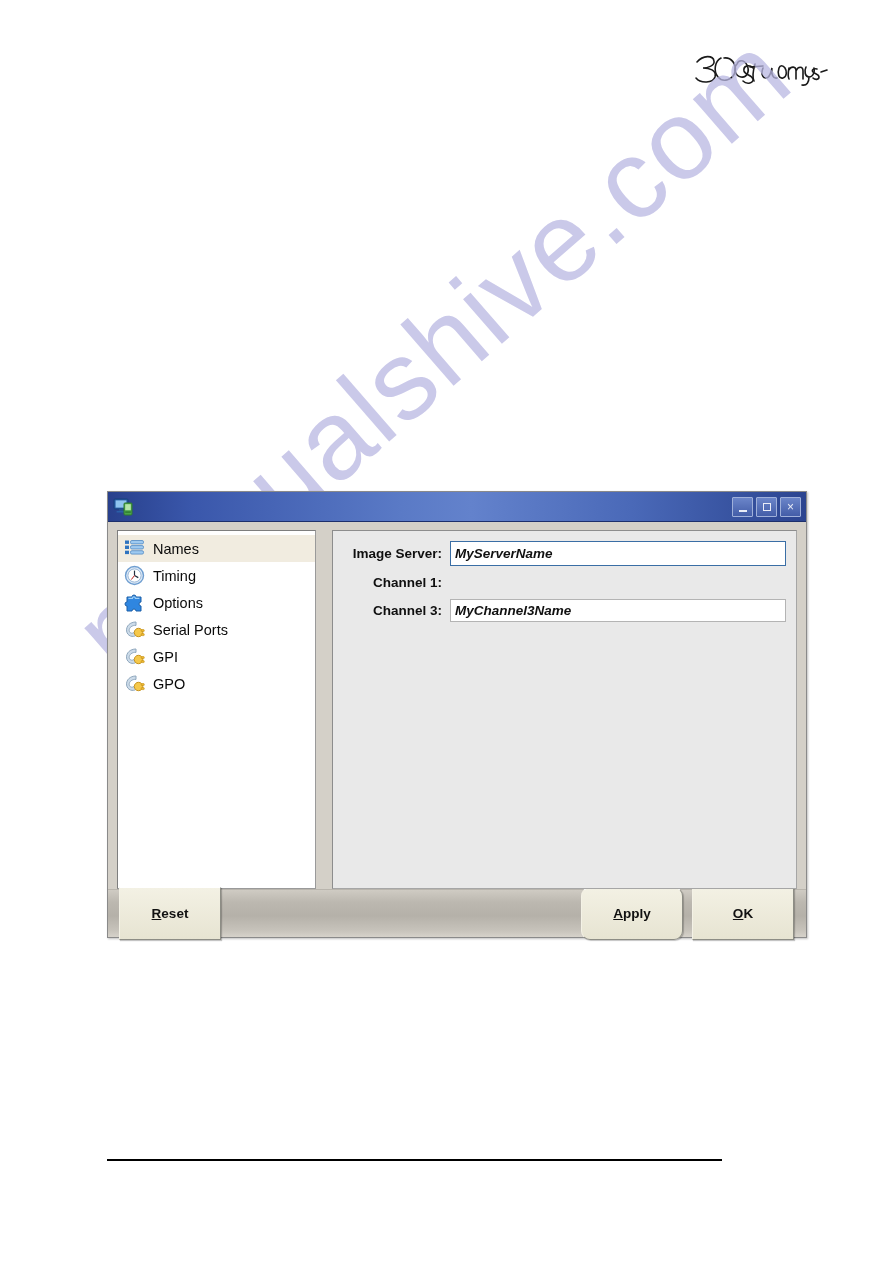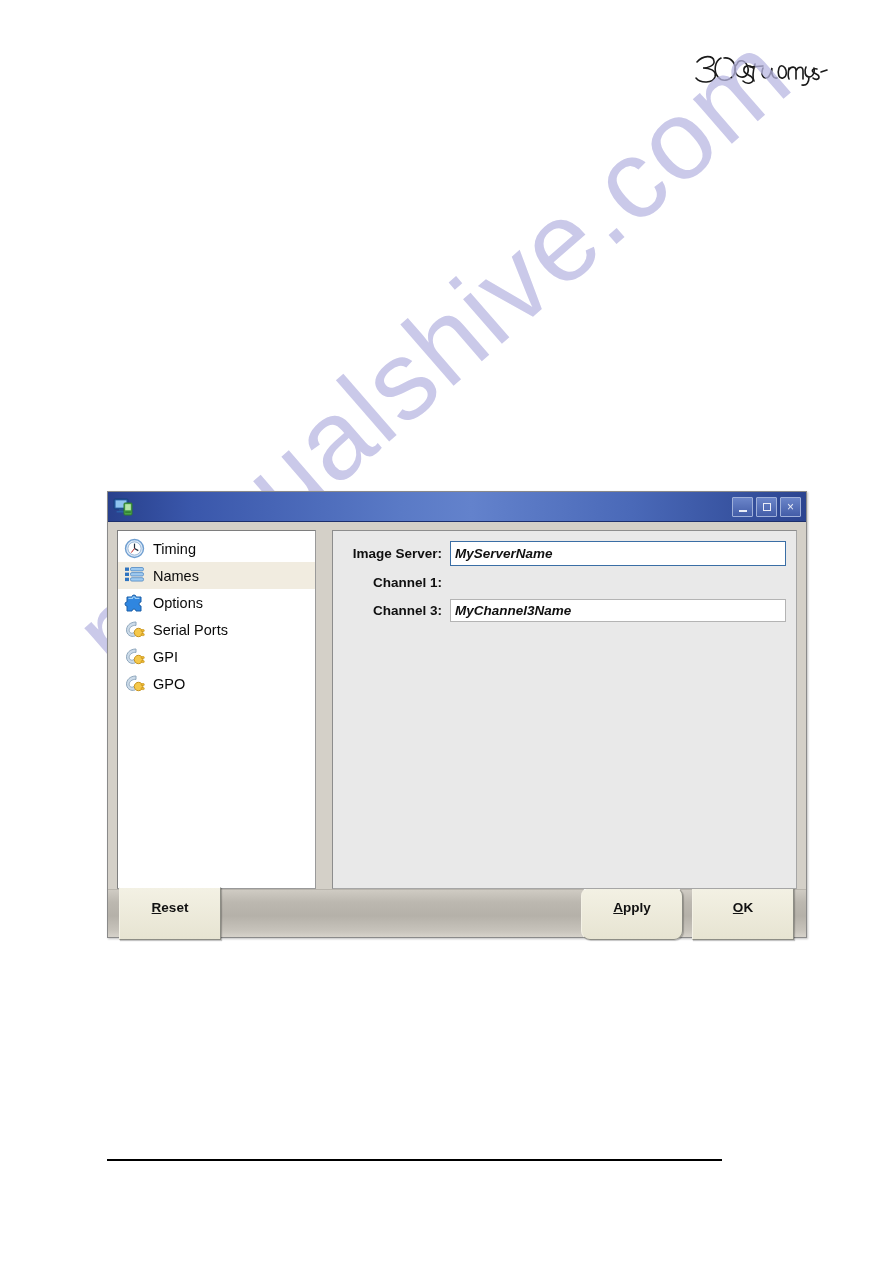--- a/index.html
+++ b/index.html
@@ -244,21 +244,21 @@
     border-top-color: #ffffff;
     border-left-color: #f4f2e6;
     box-shadow: 1px 1px 1px rgba(0,0,0,.22);
     font-size: 13.5px;
     font-weight: bold;
     color: #111;
     font-family: "Liberation Sans", sans-serif;
     cursor: pointer;
     padding: 12px 14px;
     display: flex;
-    align-items: flex-start;
+    align-items: center;
     justify-content: center;
   }
   .dlg-btn u { text-decoration: underline; }
   .btn-spacer { flex: 1 1 auto; }
   .btn-apply { margin-right: 9px; border-radius: 9px; }
 </style>
 </head>
 <body>
 
 <div class="brand-logo" title="360 Systems">
@@ -310,50 +310,50 @@
         <span class="g gl-close">×</span>
       </div>
     </div>
   </div>
 
   <div class="dlg-body">
     <div class="dlg-content">
 
       <div class="sidebar">
 
-        <div class="side-item">
-          <span class="side-icon">
-            <svg width="21" height="21" viewBox="0 0 21 21" aria-hidden="true">
-              <circle cx="10.5" cy="10.5" r="9" fill="#dce9f7" stroke="#6f9ed0" stroke-width="1.4"></circle>
-              <circle cx="10.5" cy="10.5" r="6.6" fill="#ffffff" stroke="#9ab8d8"></circle>
-              <line x1="10.5" y1="10.5" x2="10.5" y2="5.6" stroke="#203040" stroke-width="1.2"></line>
-              <line x1="10.5" y1="10.5" x2="14.3" y2="12.6" stroke="#203040" stroke-width="1.2"></line>
-              <line x1="10.5" y1="10.5" x2="7.3" y2="14.6" stroke="#c02020" stroke-width="1"></line>
-            </svg>
-          </span>
-          <span class="side-label">Timing</span>
-        </div>
-
         <div class="side-item selected">
           <span class="side-icon">
             <svg width="21" height="21" viewBox="0 0 21 21" aria-hidden="true">
               <rect x="1" y="2.5" width="4" height="3.4" fill="#2f74c0"></rect>
               <rect x="6.5" y="2.5" width="13" height="3.4" rx="1.4" fill="#9fcaf0" stroke="#3d7cbf" stroke-width=".7"></rect>
               <rect x="1" y="7.6" width="4" height="3.4" fill="#2f74c0"></rect>
               <rect x="6.5" y="7.6" width="13" height="3.4" rx="1.4" fill="#9fcaf0" stroke="#3d7cbf" stroke-width=".7"></rect>
               <rect x="1" y="12.7" width="4" height="3.4" fill="#2f74c0"></rect>
               <rect x="6.5" y="12.7" width="13" height="3.4" rx="1.4" fill="#9fcaf0" stroke="#3d7cbf" stroke-width=".7"></rect>
             </svg>
           </span>
           <span class="side-label">Names</span>
         </div>
 
         <div class="side-item">
           <span class="side-icon">
             <svg width="21" height="21" viewBox="0 0 21 21" aria-hidden="true">
+              <circle cx="10.5" cy="10.5" r="9" fill="#dce9f7" stroke="#6f9ed0" stroke-width="1.4"></circle>
+              <circle cx="10.5" cy="10.5" r="6.6" fill="#ffffff" stroke="#9ab8d8"></circle>
+              <line x1="10.5" y1="10.5" x2="10.5" y2="5.6" stroke="#203040" stroke-width="1.2"></line>
+              <line x1="10.5" y1="10.5" x2="14.3" y2="12.6" stroke="#203040" stroke-width="1.2"></line>
+              <line x1="10.5" y1="10.5" x2="7.3" y2="14.6" stroke="#c02020" stroke-width="1"></line>
+            </svg>
+          </span>
+          <span class="side-label">Timing</span>
+        </div>
+
+        <div class="side-item">
+          <span class="side-icon">
+            <svg width="21" height="21" viewBox="0 0 21 21" aria-hidden="true">
               <path d="M3 5 h5 a2 2 0 1 1 4 0 h5 v5 a2 2 0 1 0 0 4 v5 h-5 a2 2 0 1 0 -4 0 H3 v-5 a2 2 0 1 1 0 -4 z" fill="#2f86e0" stroke="#1b5fa8" stroke-width="1"></path>
               <path d="M4.4 6.4 h4 a1.3 1.3 0 1 1 3 0 h4" fill="none" stroke="#9ed0f7" stroke-width="1.1"></path>
             </svg>
           </span>
           <span class="side-label">Options</span>
         </div>
 
         <div class="side-item">
           <span class="side-icon">
             <svg width="21" height="21" viewBox="0 0 21 21" aria-hidden="true">

